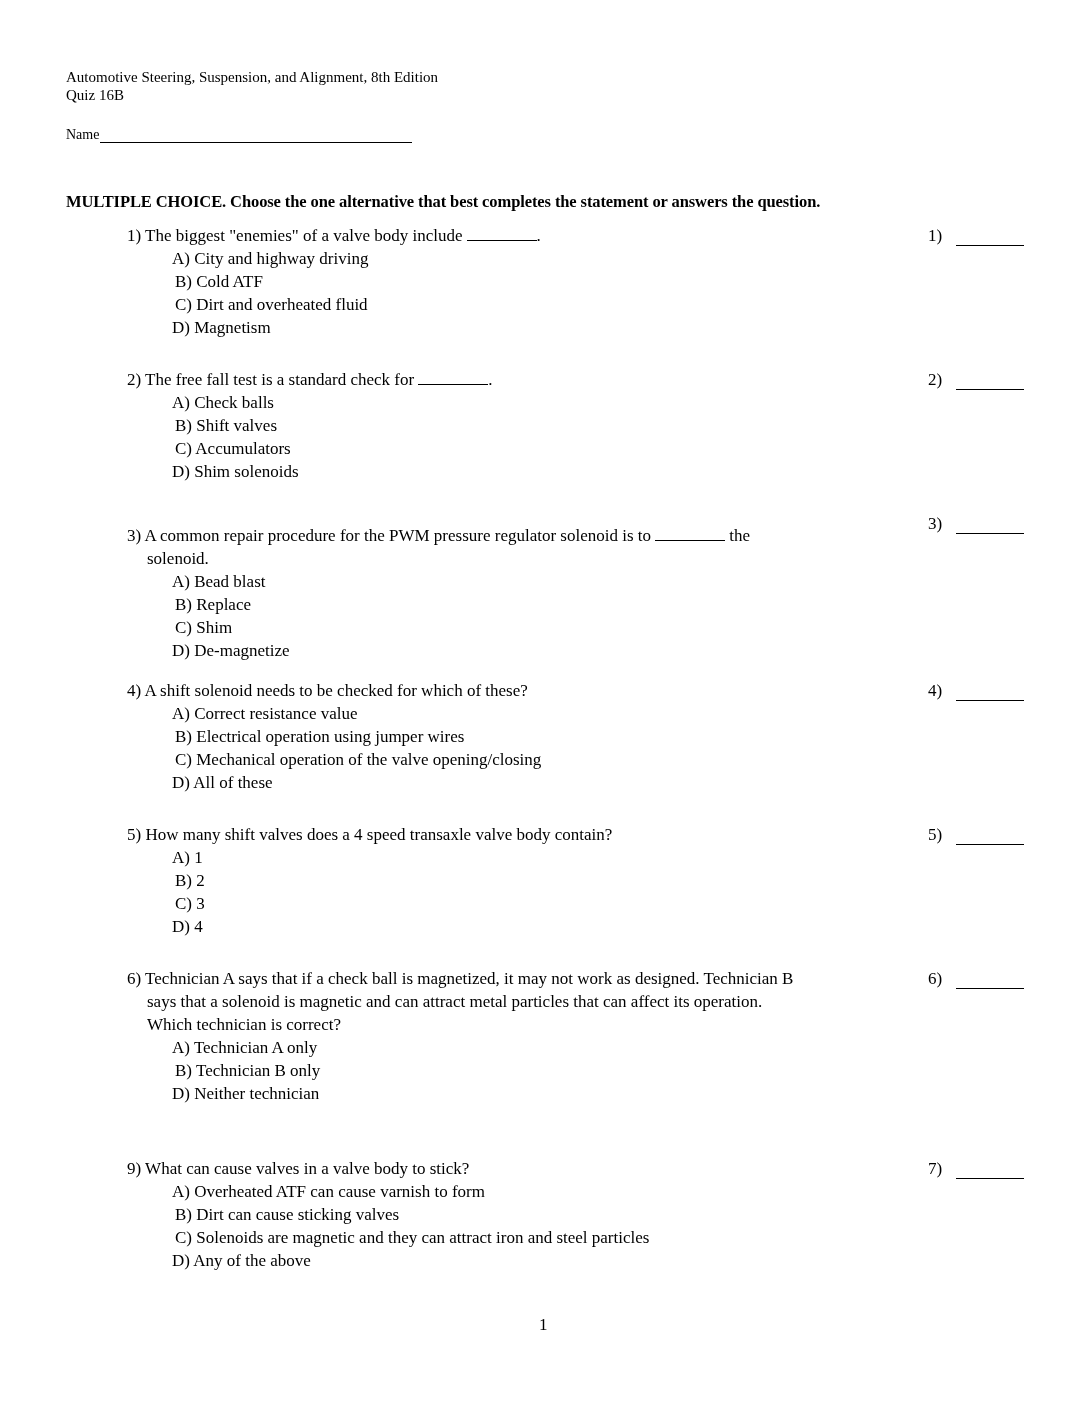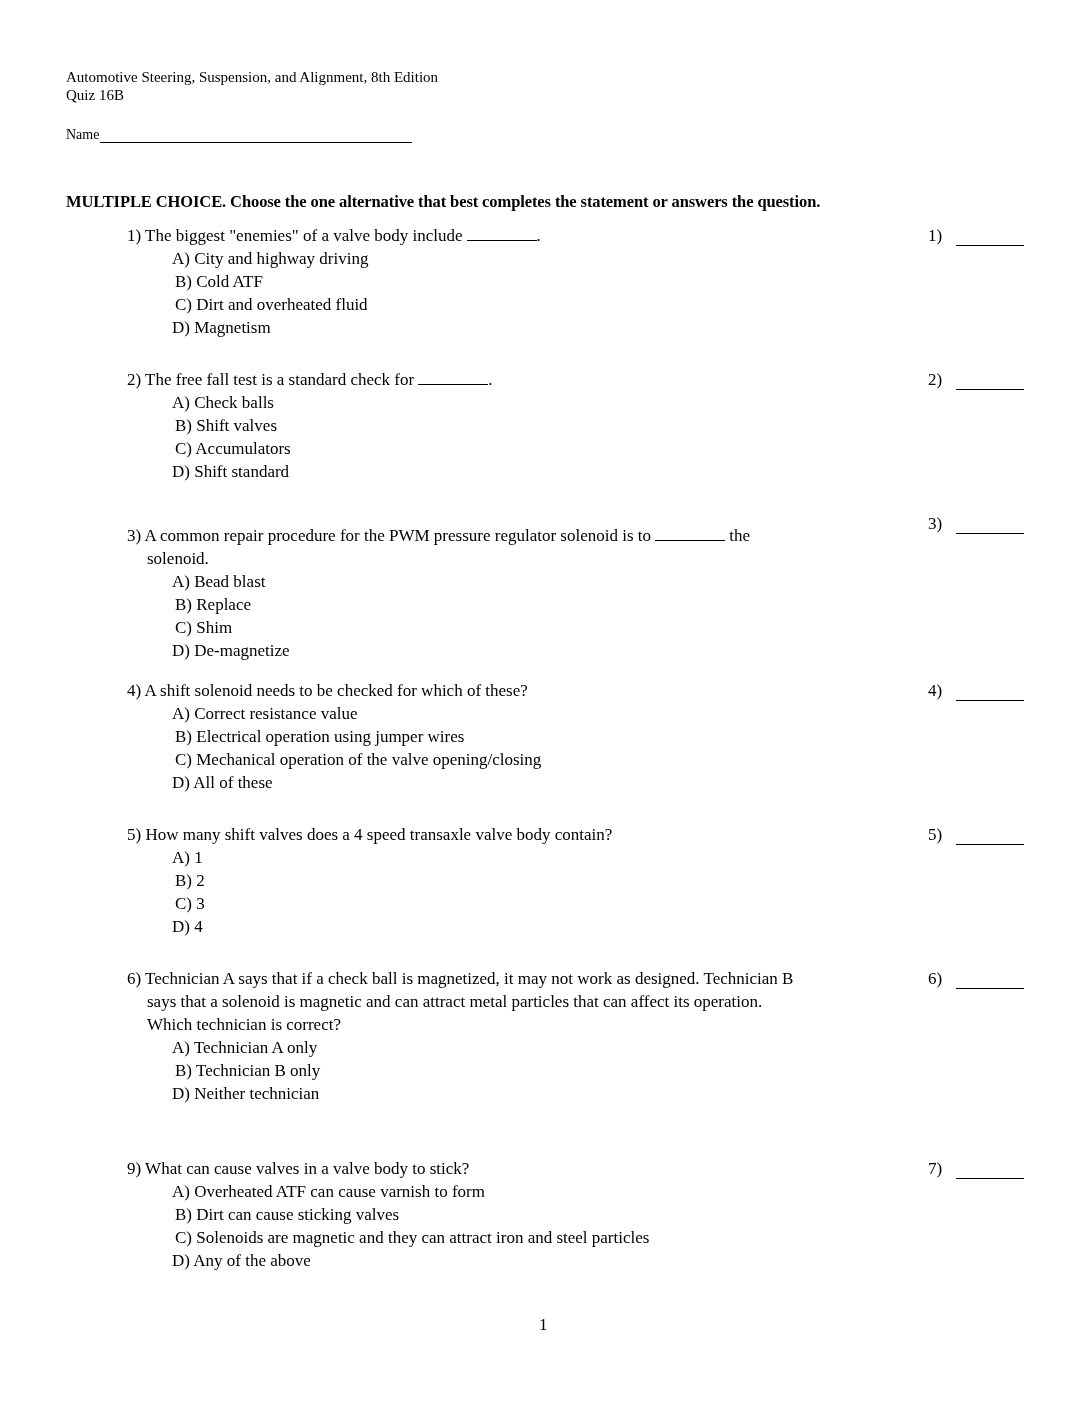--- a/index.html
+++ b/index.html
@@ -46,21 +46,21 @@
 <div class="ans" style="top:226px">
   <span class="lbl">1)</span>
     <span class="line"></span>
 </div>
 
 <div class="q" style="top:368px">
   <div class="stem"><span>2) The free fall test is a standard check for</span><span class="blank"></span><span>.</span></div>
   <div class="opt a">A) Check balls</div>
   <div class="opt b">B) Shift valves</div>
   <div class="opt c">C) Accumulators</div>
-  <div class="opt d">D) Shift standard</div>
+  <div class="opt d">D) Shim solenoids</div>
 </div>
 <div class="ans" style="top:370px">
   <span class="lbl">2)</span>
     <span class="line"></span>
 </div>
 
 <div class="q" style="top:524px">
   <div class="stem"><span>3) A common repair procedure for the PWM pressure regulator solenoid is to</span><span class="blank"></span><span> the</span><span class="cont">solenoid.</span></div>
   <div class="opt a">A) Bead blast</div>
   <div class="opt b">B) Replace</div>

